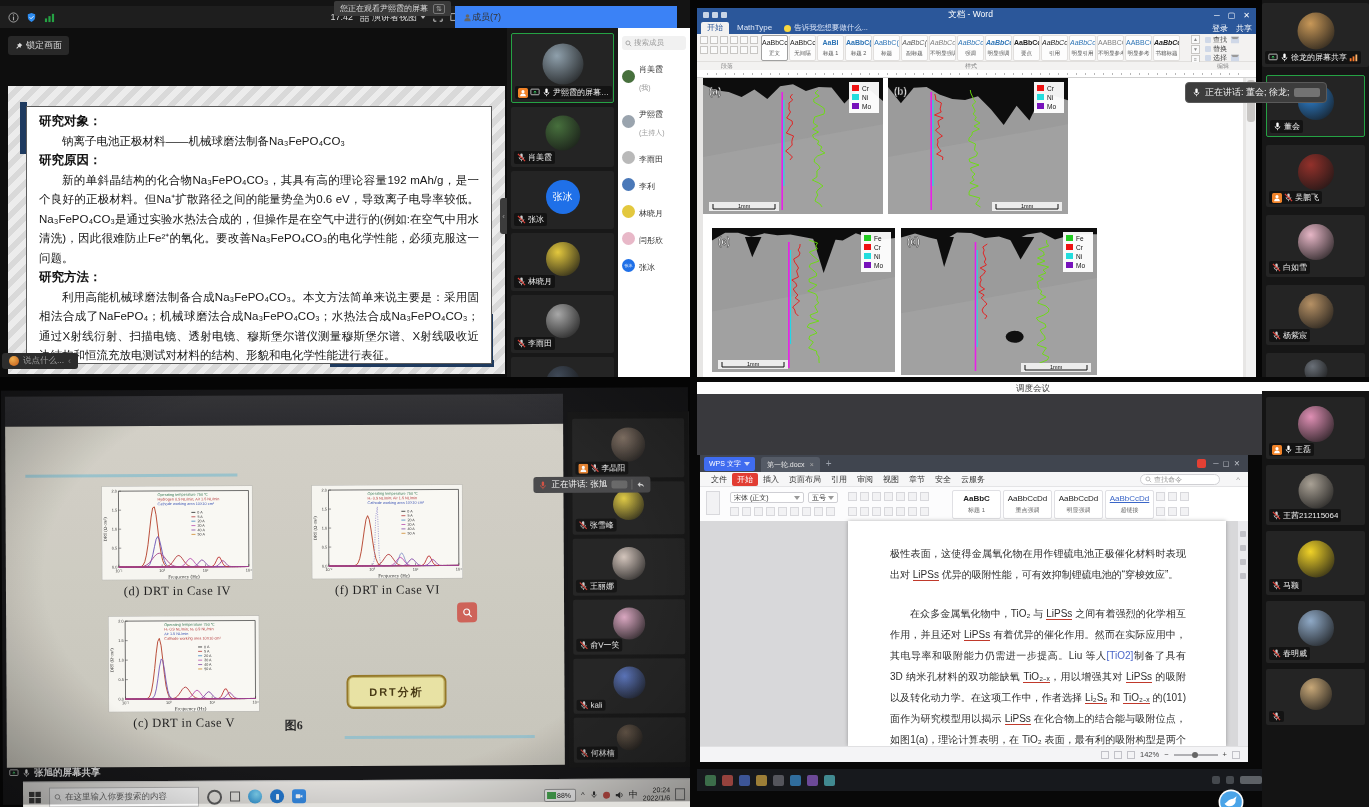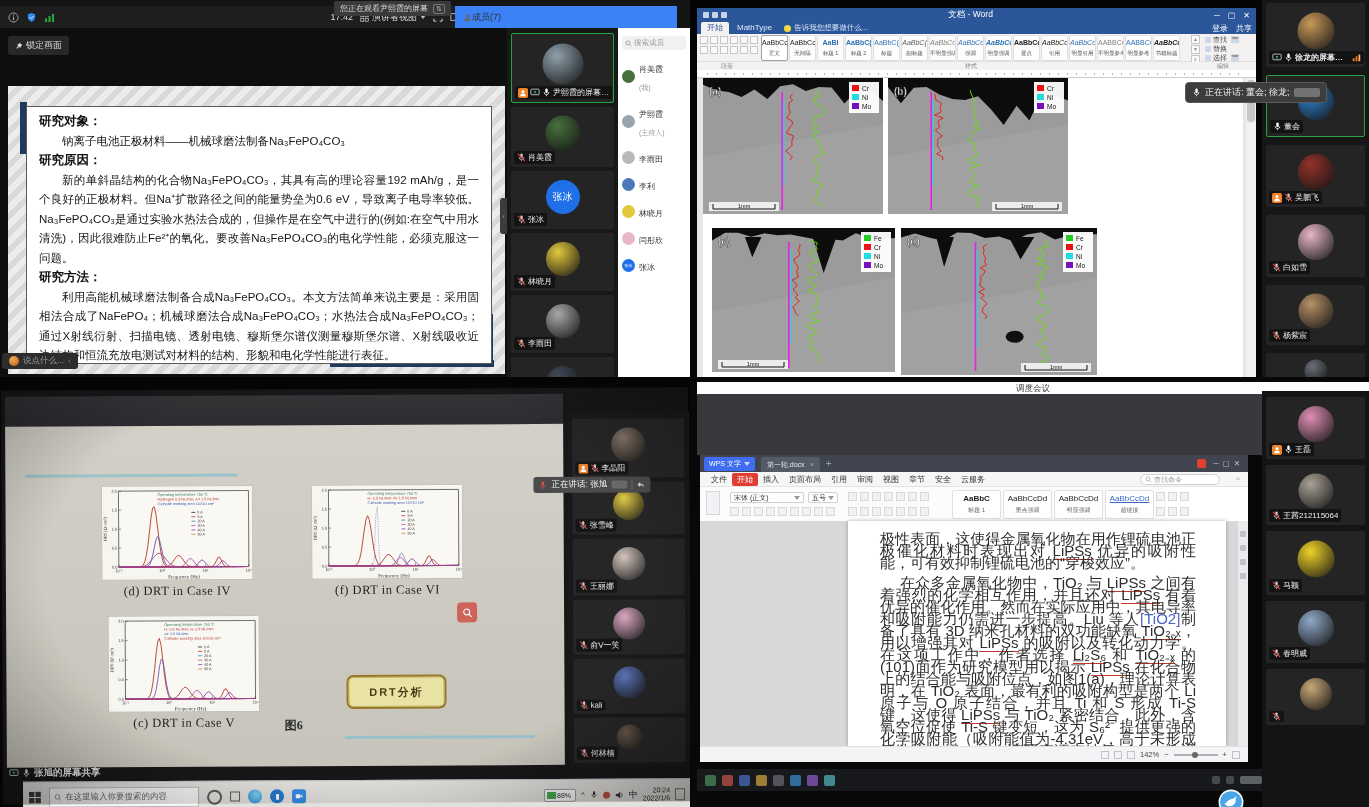--- a/index.html
+++ b/index.html
@@ -150,21 +150,21 @@
   .fbox{position:absolute;border:1px solid #cfcfd4;border-radius:2px;background:#fff;font-size:7px;color:#333;display:flex;align-items:center;justify-content:space-between;padding:0 3px;box-sizing:border-box;height:11px;}
   .icrow{position:absolute;display:flex;gap:3px;}
   .icrow i{width:9px;height:9px;border:1px solid #d8d8dc;background:#f2f2f4;box-sizing:border-box;}
   #br-styles{position:absolute;left:252px;top:3px;display:flex;gap:2px;}
   .chip{width:47px;height:27px;border:1px solid #e0e0e4;border-radius:2px;background:#fff;text-align:center;overflow:hidden;}
   .chip .cp{font-size:8px;line-height:15px;white-space:nowrap;}
   .chip .cl{font-size:6px;color:#666;white-space:nowrap;}
   .wps-docarea{left:0;top:66px;width:538px;height:225px;background:#d8d8da;}
   .wps-page{left:148px;top:66px;width:378px;height:225px;background:#fff;box-shadow:0 0 4px rgba(0,0,0,.3);}
   #br-doc{left:172px;top:70px;width:332px;height:222px;overflow:hidden;}
-  #br-doc p{margin:8px;font-size:15px;line-height:12px;color:#2e2e2e;text-align:justify;}
+  #br-doc p{margin:18px;font-size:10px;line-height:21px;color:#2e2e2e;text-align:justify;}
   #br-doc p.ind{text-indent:20px;}
   #br-doc .lk{color:#4a66c8;}
   #br-doc .tm{border-bottom:1px solid #c0392b;}
   .wps-side{left:538px;top:66px;width:10px;height:225px;background:#ebebee;display:flex;flex-direction:column;align-items:center;gap:8px;padding-top:10px;box-sizing:border-box;}
   .wps-side i{width:6px;height:6px;background:#c2c2c8;border-radius:1px;}
   .wps-status{left:0;top:291px;width:548px;height:16px;background:#f4f4f6;border-top:1px solid #e0e0e2;display:flex;align-items:center;justify-content:flex-end;gap:5px;padding-right:8px;box-sizing:border-box;}
   .wps-status i{width:8px;height:8px;border:1px solid #c2c2c8;box-sizing:border-box;}
   .wps-status .zz{font-size:7.5px;color:#444;}
   .slider{width:44px;height:2px;background:#b0b0b4;position:relative;}
   .slider i{position:absolute;left:18px;top:-2px;width:6px;height:6px;border-radius:50%;background:#666;border:none;}
@@ -654,21 +654,21 @@
     <div class="tr-toast abs">
       <svg width="9" height="9" viewBox="0 0 12 12">
           <rect x="4.4" y="0.8" width="3.2" height="6" rx="1.6" fill="#fff"></rect>
           <path d="M2.8 5.6a3.2 3.2 0 0 0 6.4 0" fill="none" stroke="#fff"></path>
           <line x1="6" y1="9" x2="6" y2="11" stroke="#fff"></line>
         </svg>
       <span>正在讲话: 董会; 徐龙;</span>
         <span class="blurpatch"></span>
     </div>
     <div class="strip abs" id="tr-strip" style="gap: 8px; padding-top: 3px;">
-        <div class="tile " style="width:99px;height:64px;font-weight:bold;">
+        <div class="tile " style="width:107px;height:64px;">
           <div class="avatar" style="width:37px;height:37px;background:radial-gradient(circle at 35% 30%, #c89858, rgba(0,0,0,.45))"></div>
           <div class="tile-label">
             <span class="tic">
               <svg width="10" height="9" viewBox="0 0 13 12">
                 <rect x="1" y="1.5" width="11" height="7.5" rx="1" fill="none" stroke="#e8e8e8"></rect>
                 <path d="M6.5 7.5V4.2M4.8 5.8L6.5 4.2L8.2 5.8" stroke="#3fd06a" stroke-width="1.1" fill="none"></path>
               </svg>
             </span>
             <span class="tic">
               <svg width="9" height="9" viewBox="0 0 12 12">

